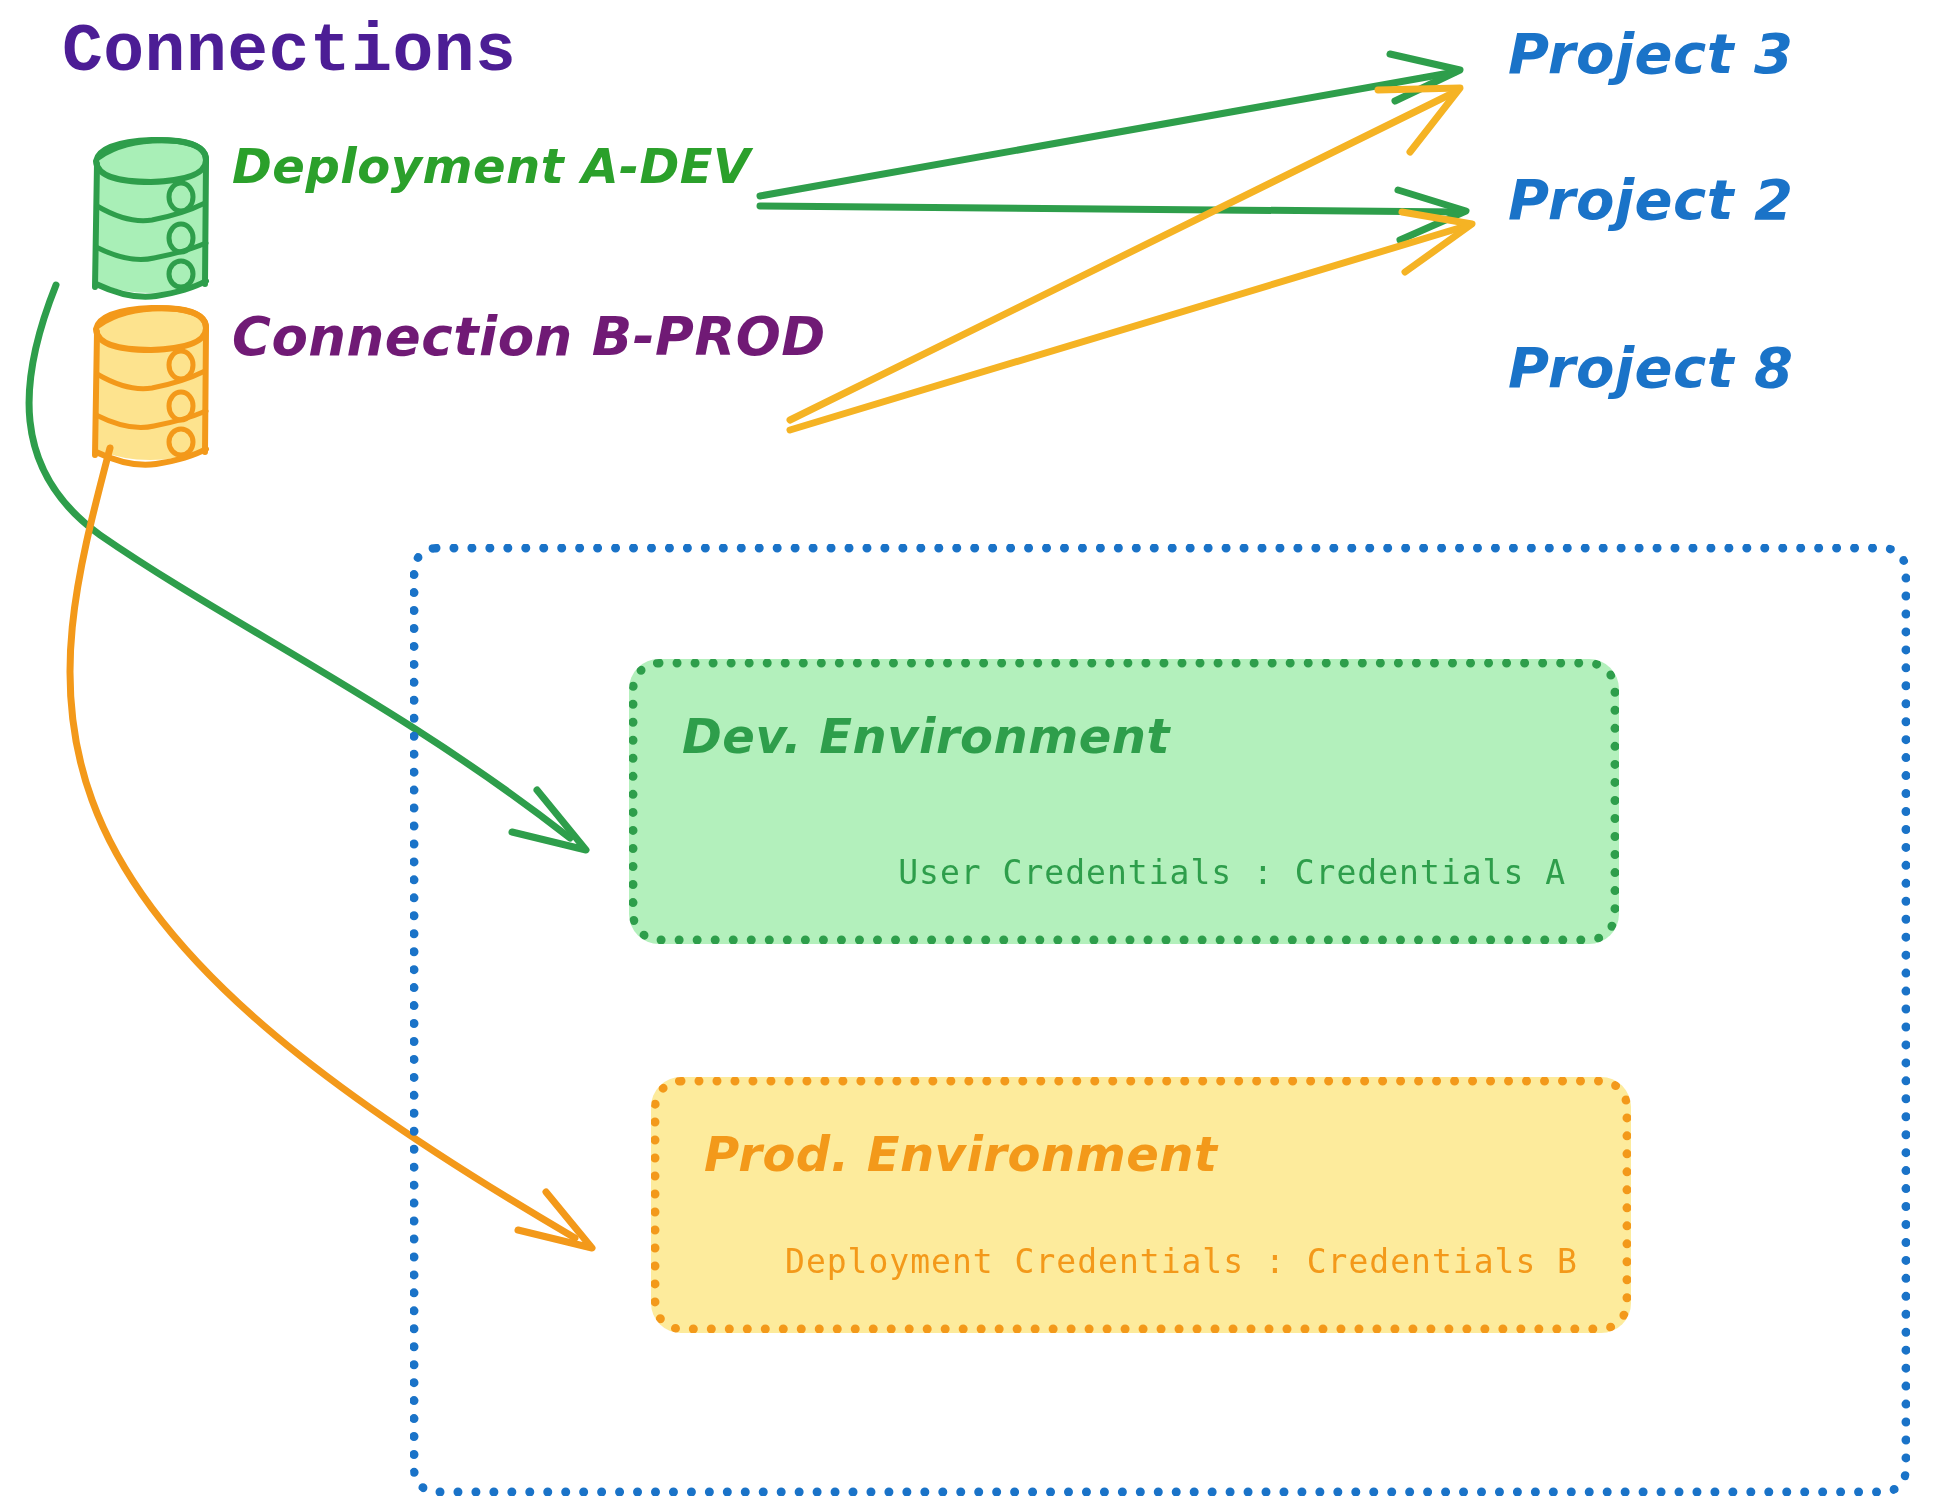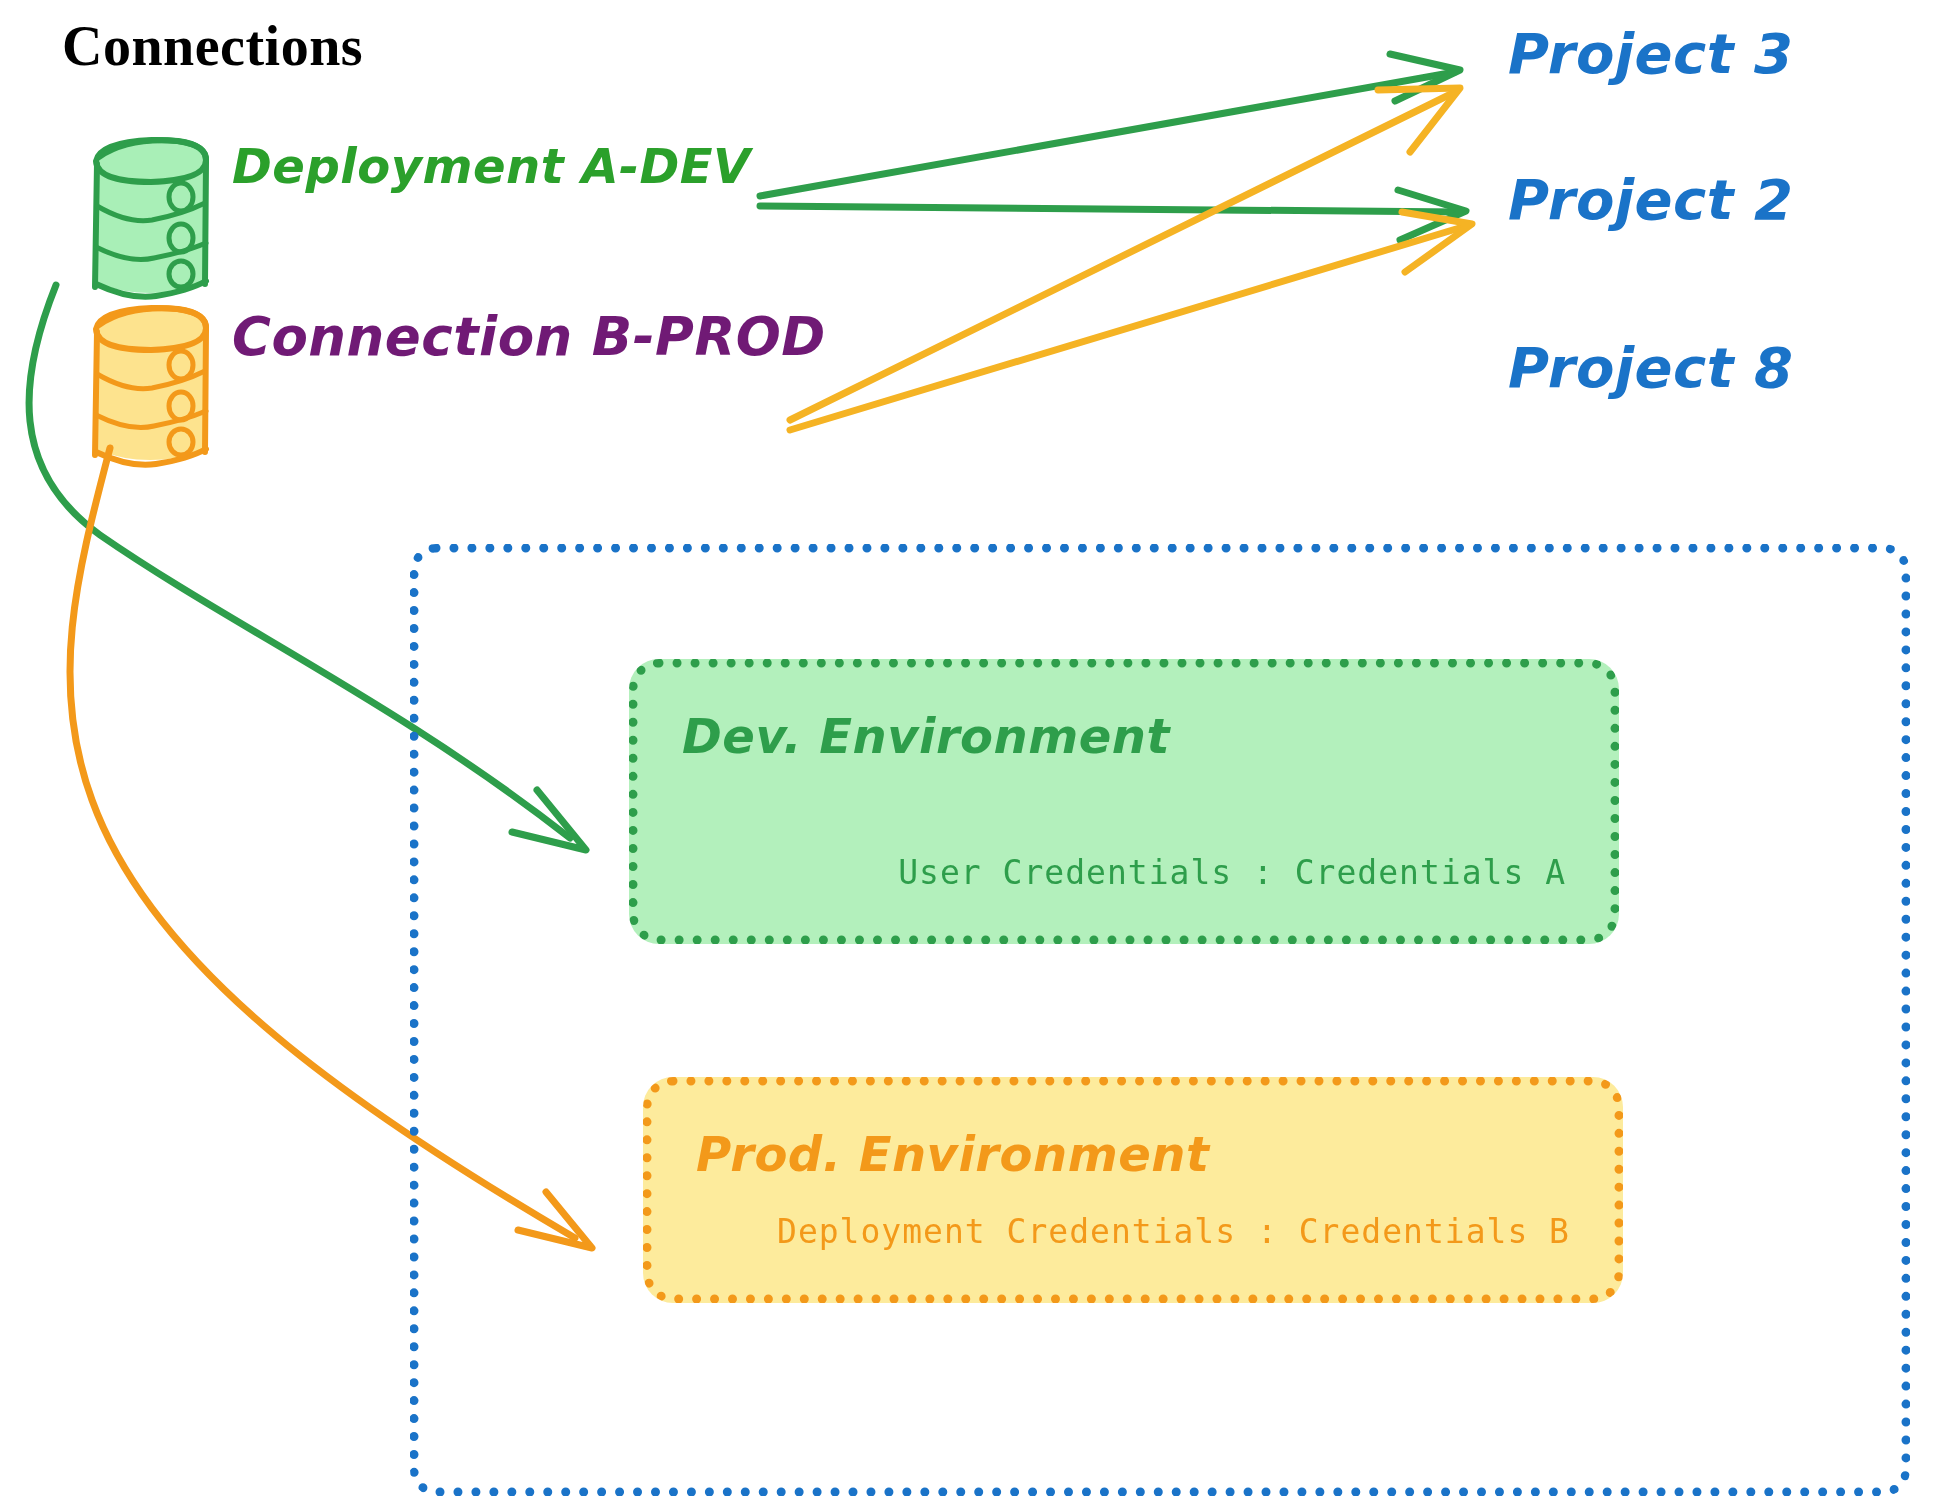--- a/index.html
+++ b/index.html
@@ -34,23 +34,23 @@
   }
   .mono {
     font-family: "DejaVu Sans Mono", monospace;
     font-weight: 400;
   }
 
   
   #connections-title {
     left: 62px;
     top: 18px;
-    font-size: 56px;
-    color: #000000;
-    font-family: Liberation Serif, serif;
+    font-size: 68px;
+    color: #4c1d95;
+    font-family: Liberation Mono, monospace;
     font-weight: 700;
     letter-spacing: 0.5px;
   }
 
   
   #conn-a-label {
     left: 232px;
     top: 142px;
     font-size: 48px;
     color: #2ba02b;
@@ -209,18 +209,18 @@
 
 <div class="txt hand project-label" id="project-1-label">Project 8</div>
 
 <div id="project1-container">
 
   <div class="env-box" id="dev-env-box" style="left:210px; top:106px; width:990px; height:285px;">
     <div class="txt hand env-title" id="dev-env-title">Dev. Environment</div>
     <div class="txt mono env-cred" id="dev-env-cred">User Credentials : Credentials A</div>
   </div>
 
-  <div class="env-box" id="prod-env-box" style="left:224px; top:524px; width:980px; height:226px;">
+  <div class="env-box" id="prod-env-box" style="left:232px; top:524px; width:980px; height:256px;">
     <div class="txt hand env-title" id="prod-env-title">Prod. Environment</div>
     <div class="txt mono env-cred" id="prod-env-cred">Deployment Credentials : Credentials B</div>
   </div>
 
 </div>
 
 </body></html>

